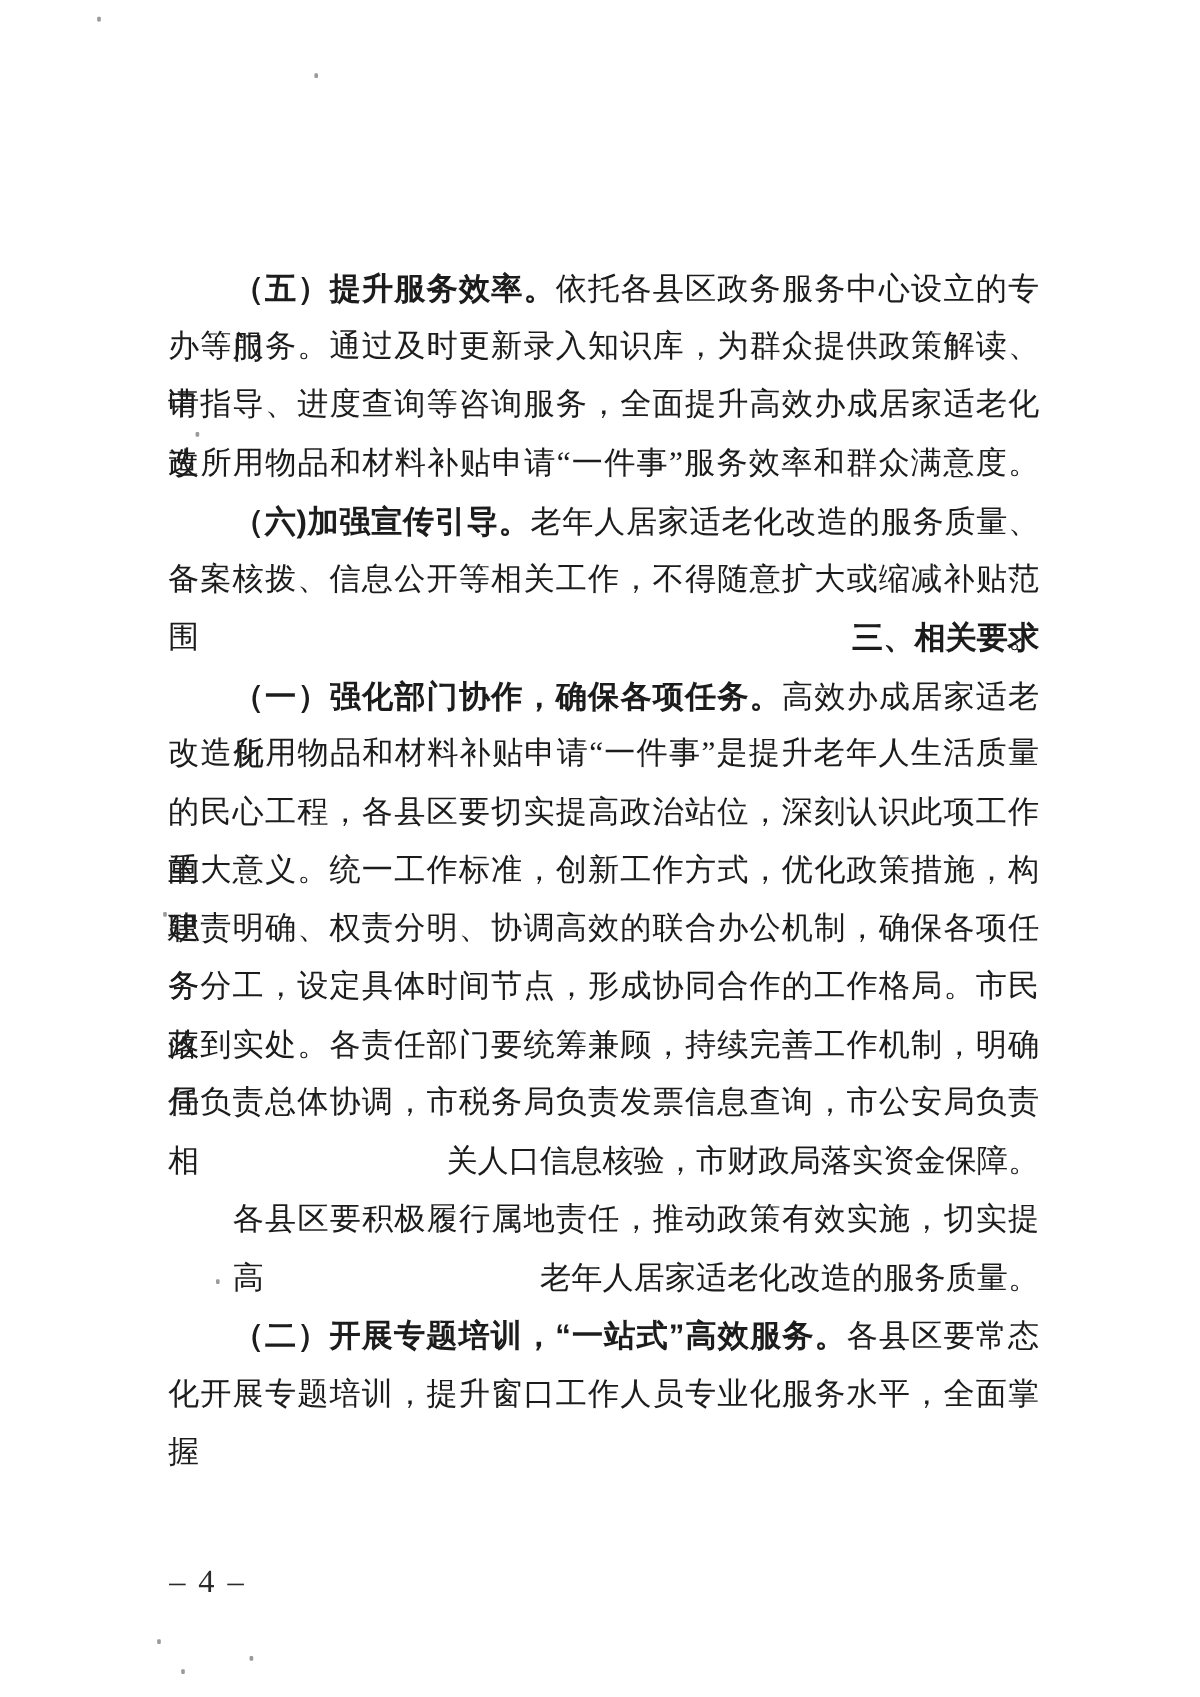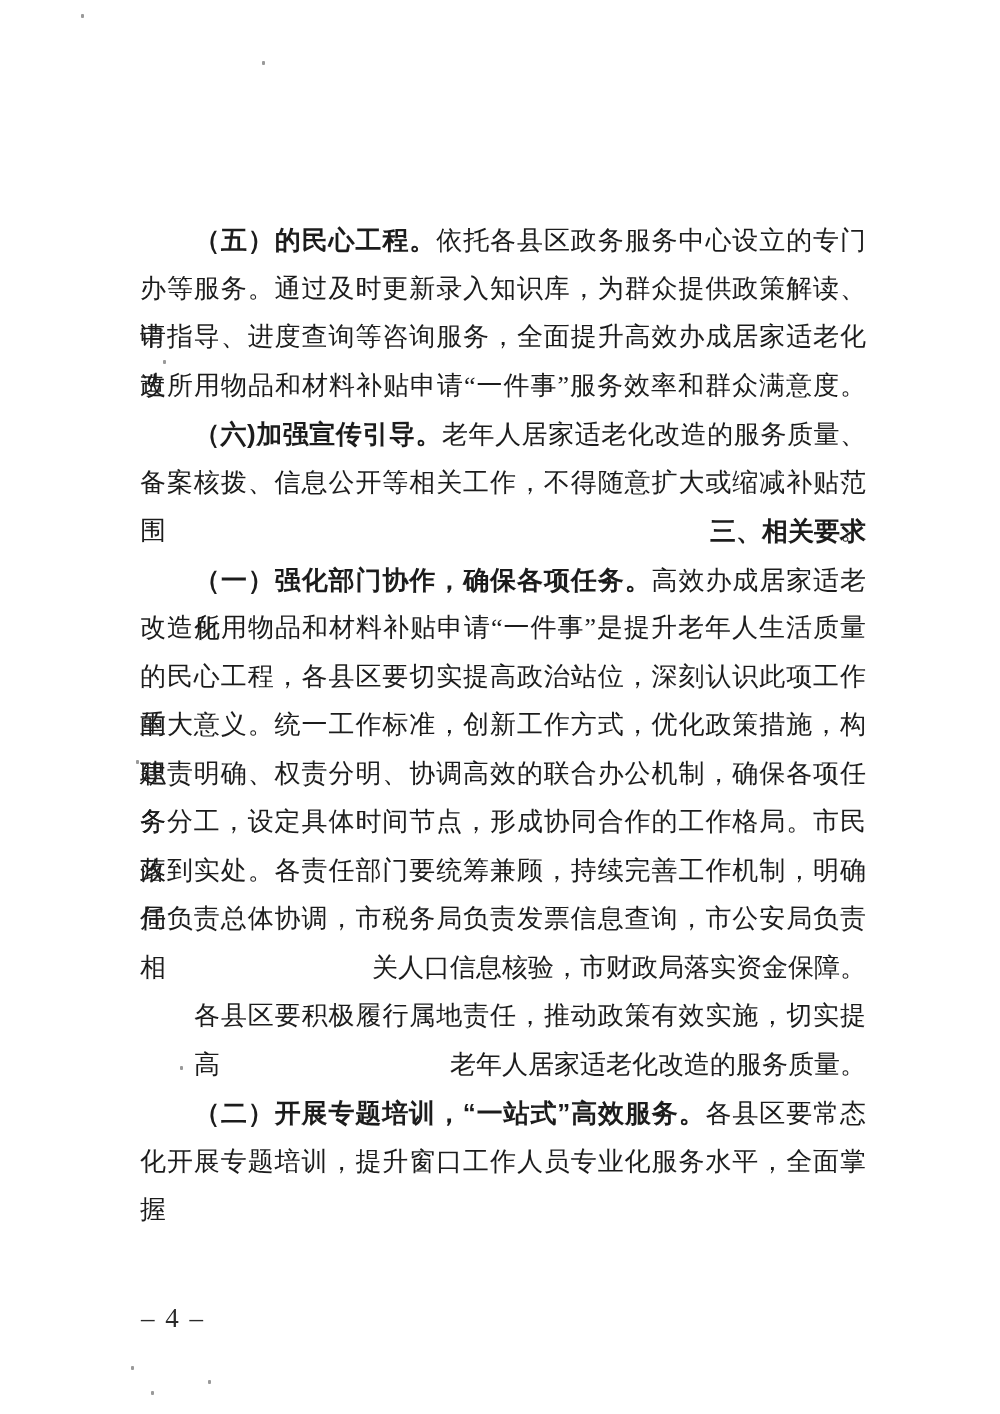--- a/index.html
+++ b/index.html
@@ -61,21 +61,21 @@
     height: 4px;
     background: #9a9a9a;
     border-radius: 1px;
   }
 </style>
 </head>
 <body>
 
 <div class="sheet">
   <div class="text-block">
-      <div class="line indent just"><span class="seg bold">（五）的民心工程。</span><span class="seg">依托各县区政务服务中心设立的专门</span></div>
+      <div class="line indent just"><span class="seg bold">（五）提升服务效率。</span><span class="seg">依托各县区政务服务中心设立的专门</span></div>
       <div class="line just"><span class="seg">办等服务。通过及时更新录入知识库，为群众提供政策解读、申</span></div>
       <div class="line just"><span class="seg">请指导、进度查询等咨询服务，全面提升高效办成居家适老化改</span></div>
       <div class="line just"><span class="seg">造所用物品和材料补贴申请“一件事”服务效率和群众满意度。</span></div>
       <div class="line indent just"><span class="seg bold">（六)加强宣传引导。</span><span class="seg">老年人居家适老化改造的服务质量、</span></div>
       <div class="line just"><span class="seg">备案核拨、信息公开等相关工作，不得随意扩大或缩减补贴范围。</span></div>
       <div class="line indent"><span class="seg bold">三、相关要求</span></div>
       <div class="line indent just"><span class="seg bold">（一）强化部门协作，确保各项任务。</span><span class="seg">高效办成居家适老化</span></div>
       <div class="line just"><span class="seg">改造所用物品和材料补贴申请“一件事”是提升老年人生活质量</span></div>
       <div class="line just"><span class="seg">的民心工程，各县区要切实提高政治站位，深刻认识此项工作的</span></div>
       <div class="line just"><span class="seg">重大意义。统一工作标准，创新工作方式，优化政策措施，构建</span></div>

